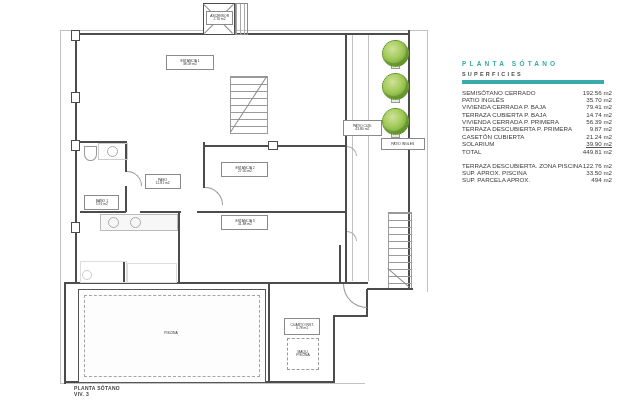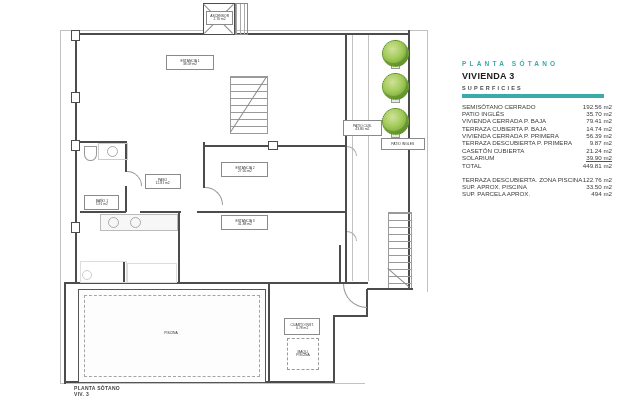--- a/index.html
+++ b/index.html
@@ -198,21 +198,20 @@
   </div>
 
   <div class="footer">
     <div>PLANTA SÓTANO</div>
     <div>VIV. 3</div>
   </div>
 </div>
 
 <div class="legend">
   <div class="l-title">PLANTA SÓTANO</div>
-  <div class="l-viv">VIVIENDA 3</div>
   <div class="l-sup">SUPERFICIES</div>
   <div class="l-bar"></div>
 
   <div class="l-rows">
     <div class="row">
         <span>SEMISÓTANO CERRADO</span>
         <span class="v">192.56 m2</span>
       </div>
     <div class="row">
         <span>PATIO INGLÉS</span>

